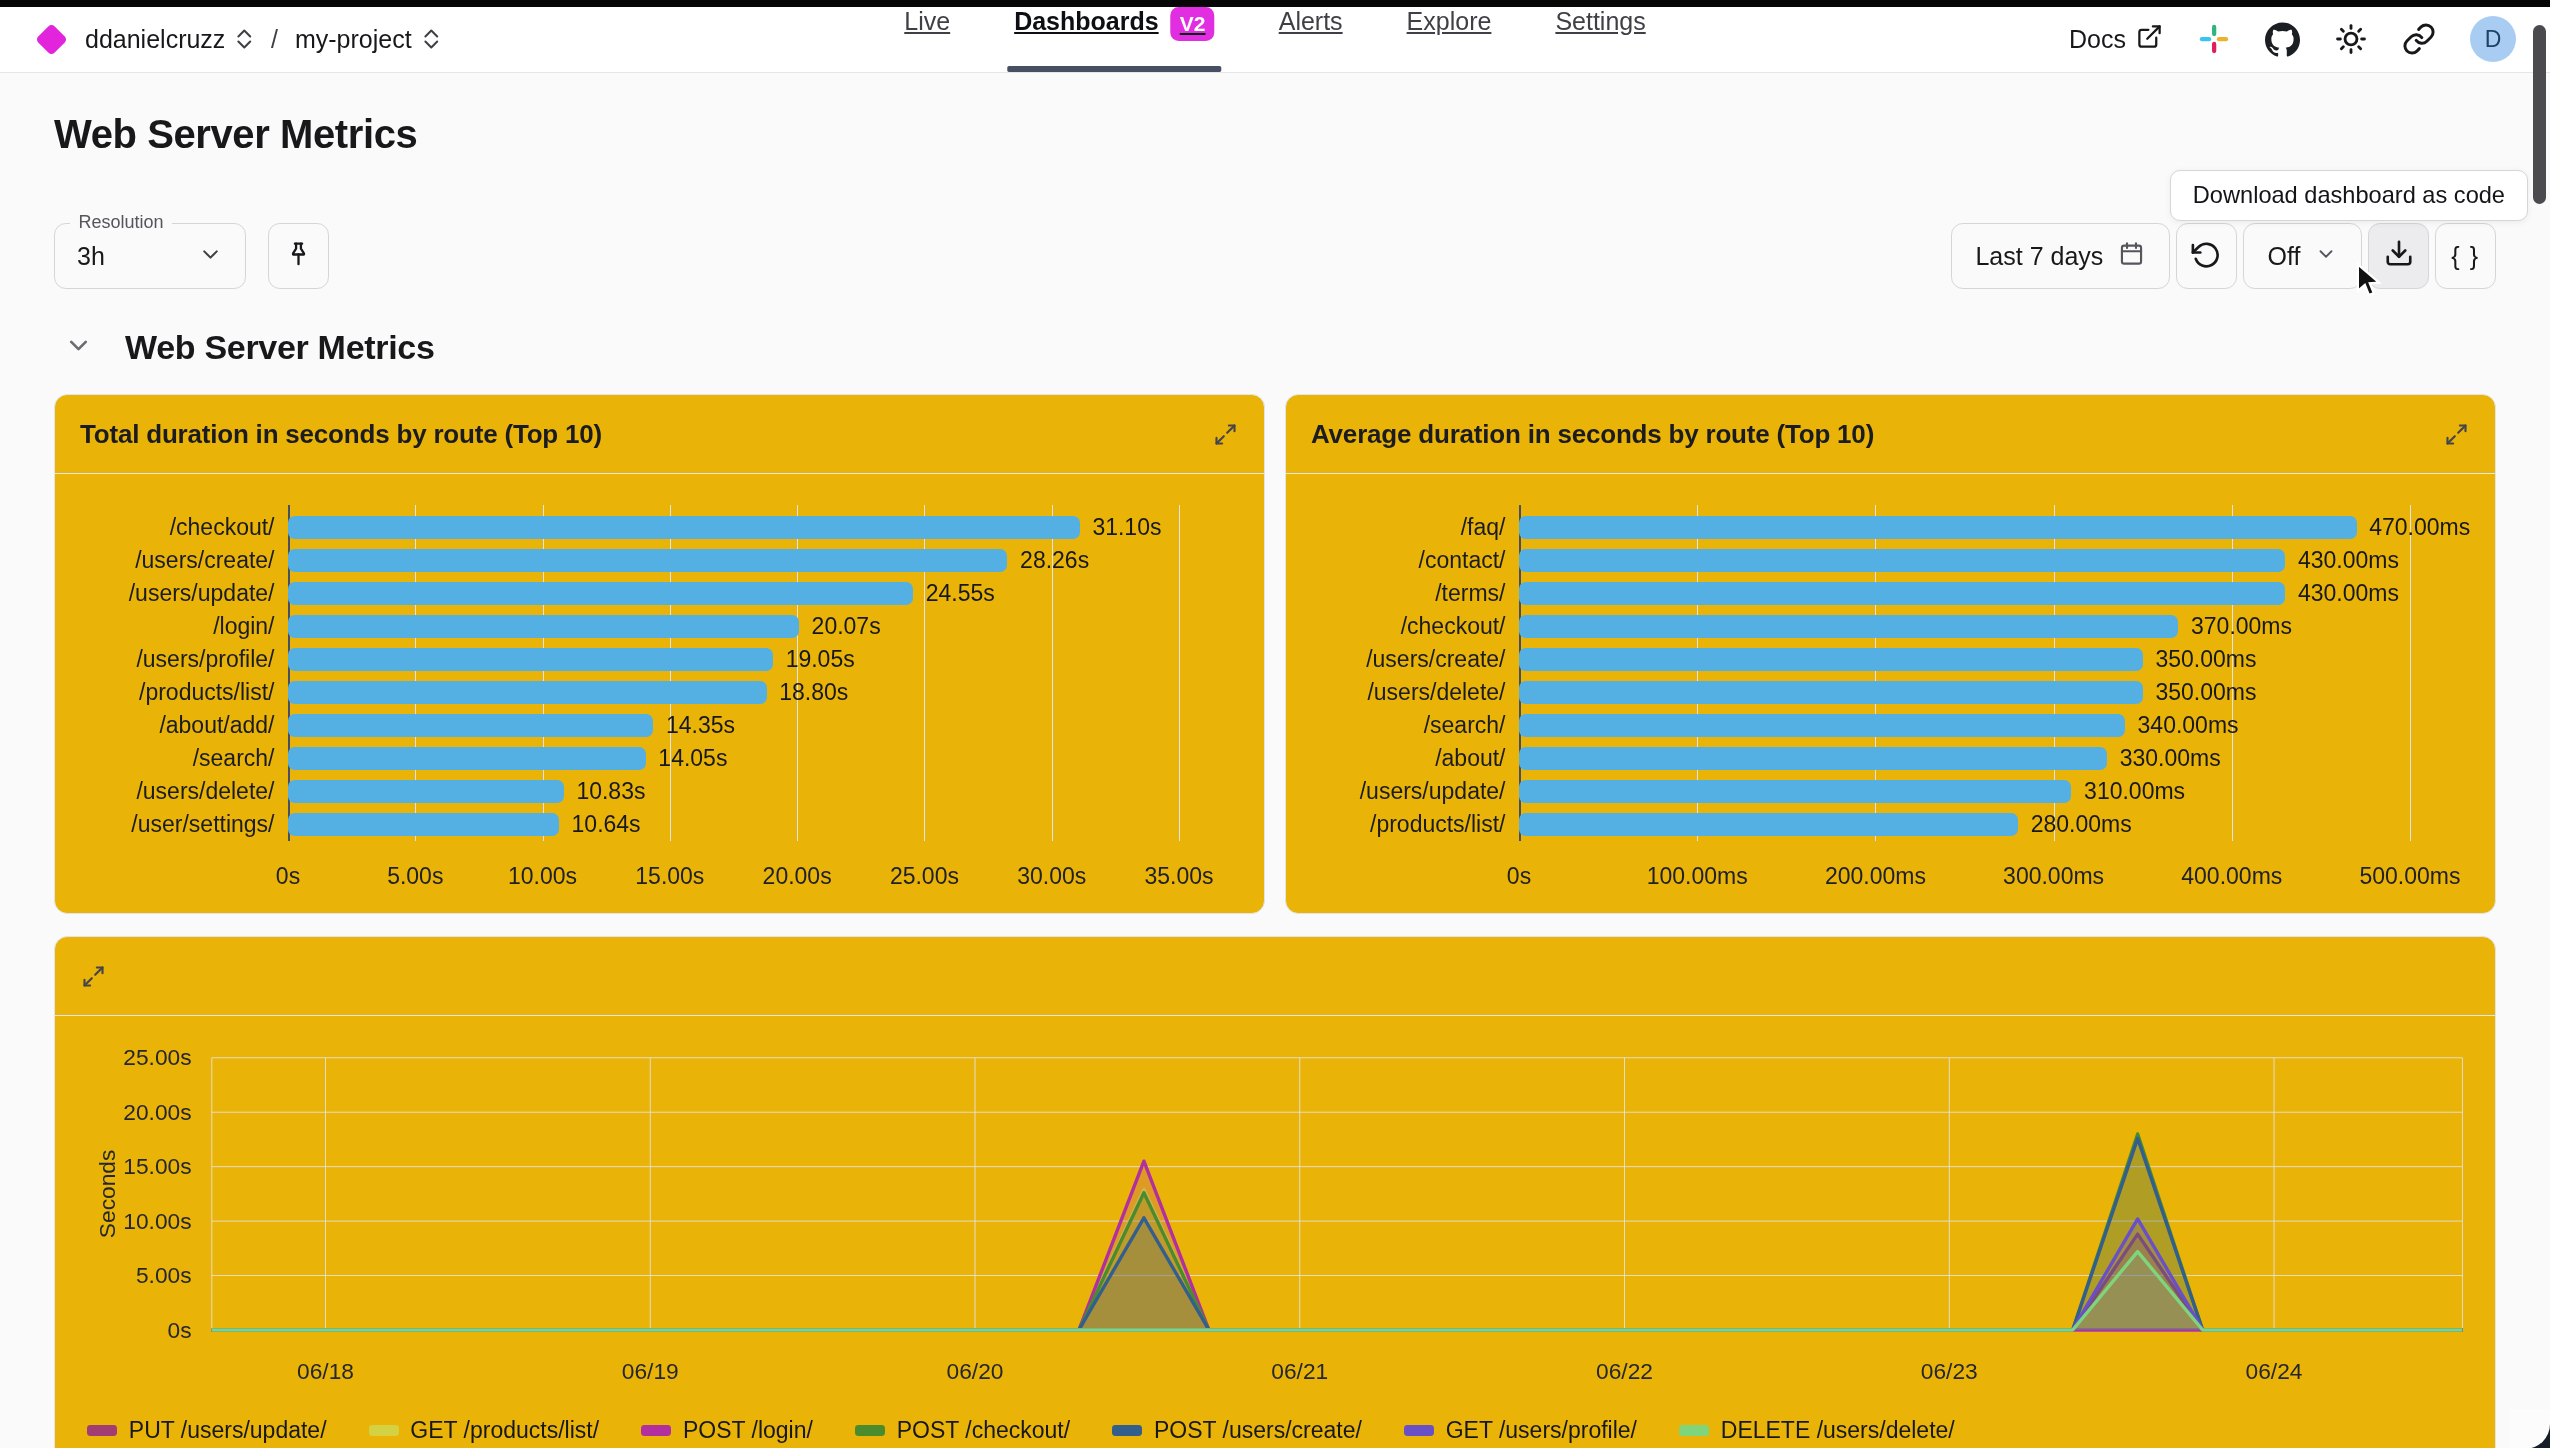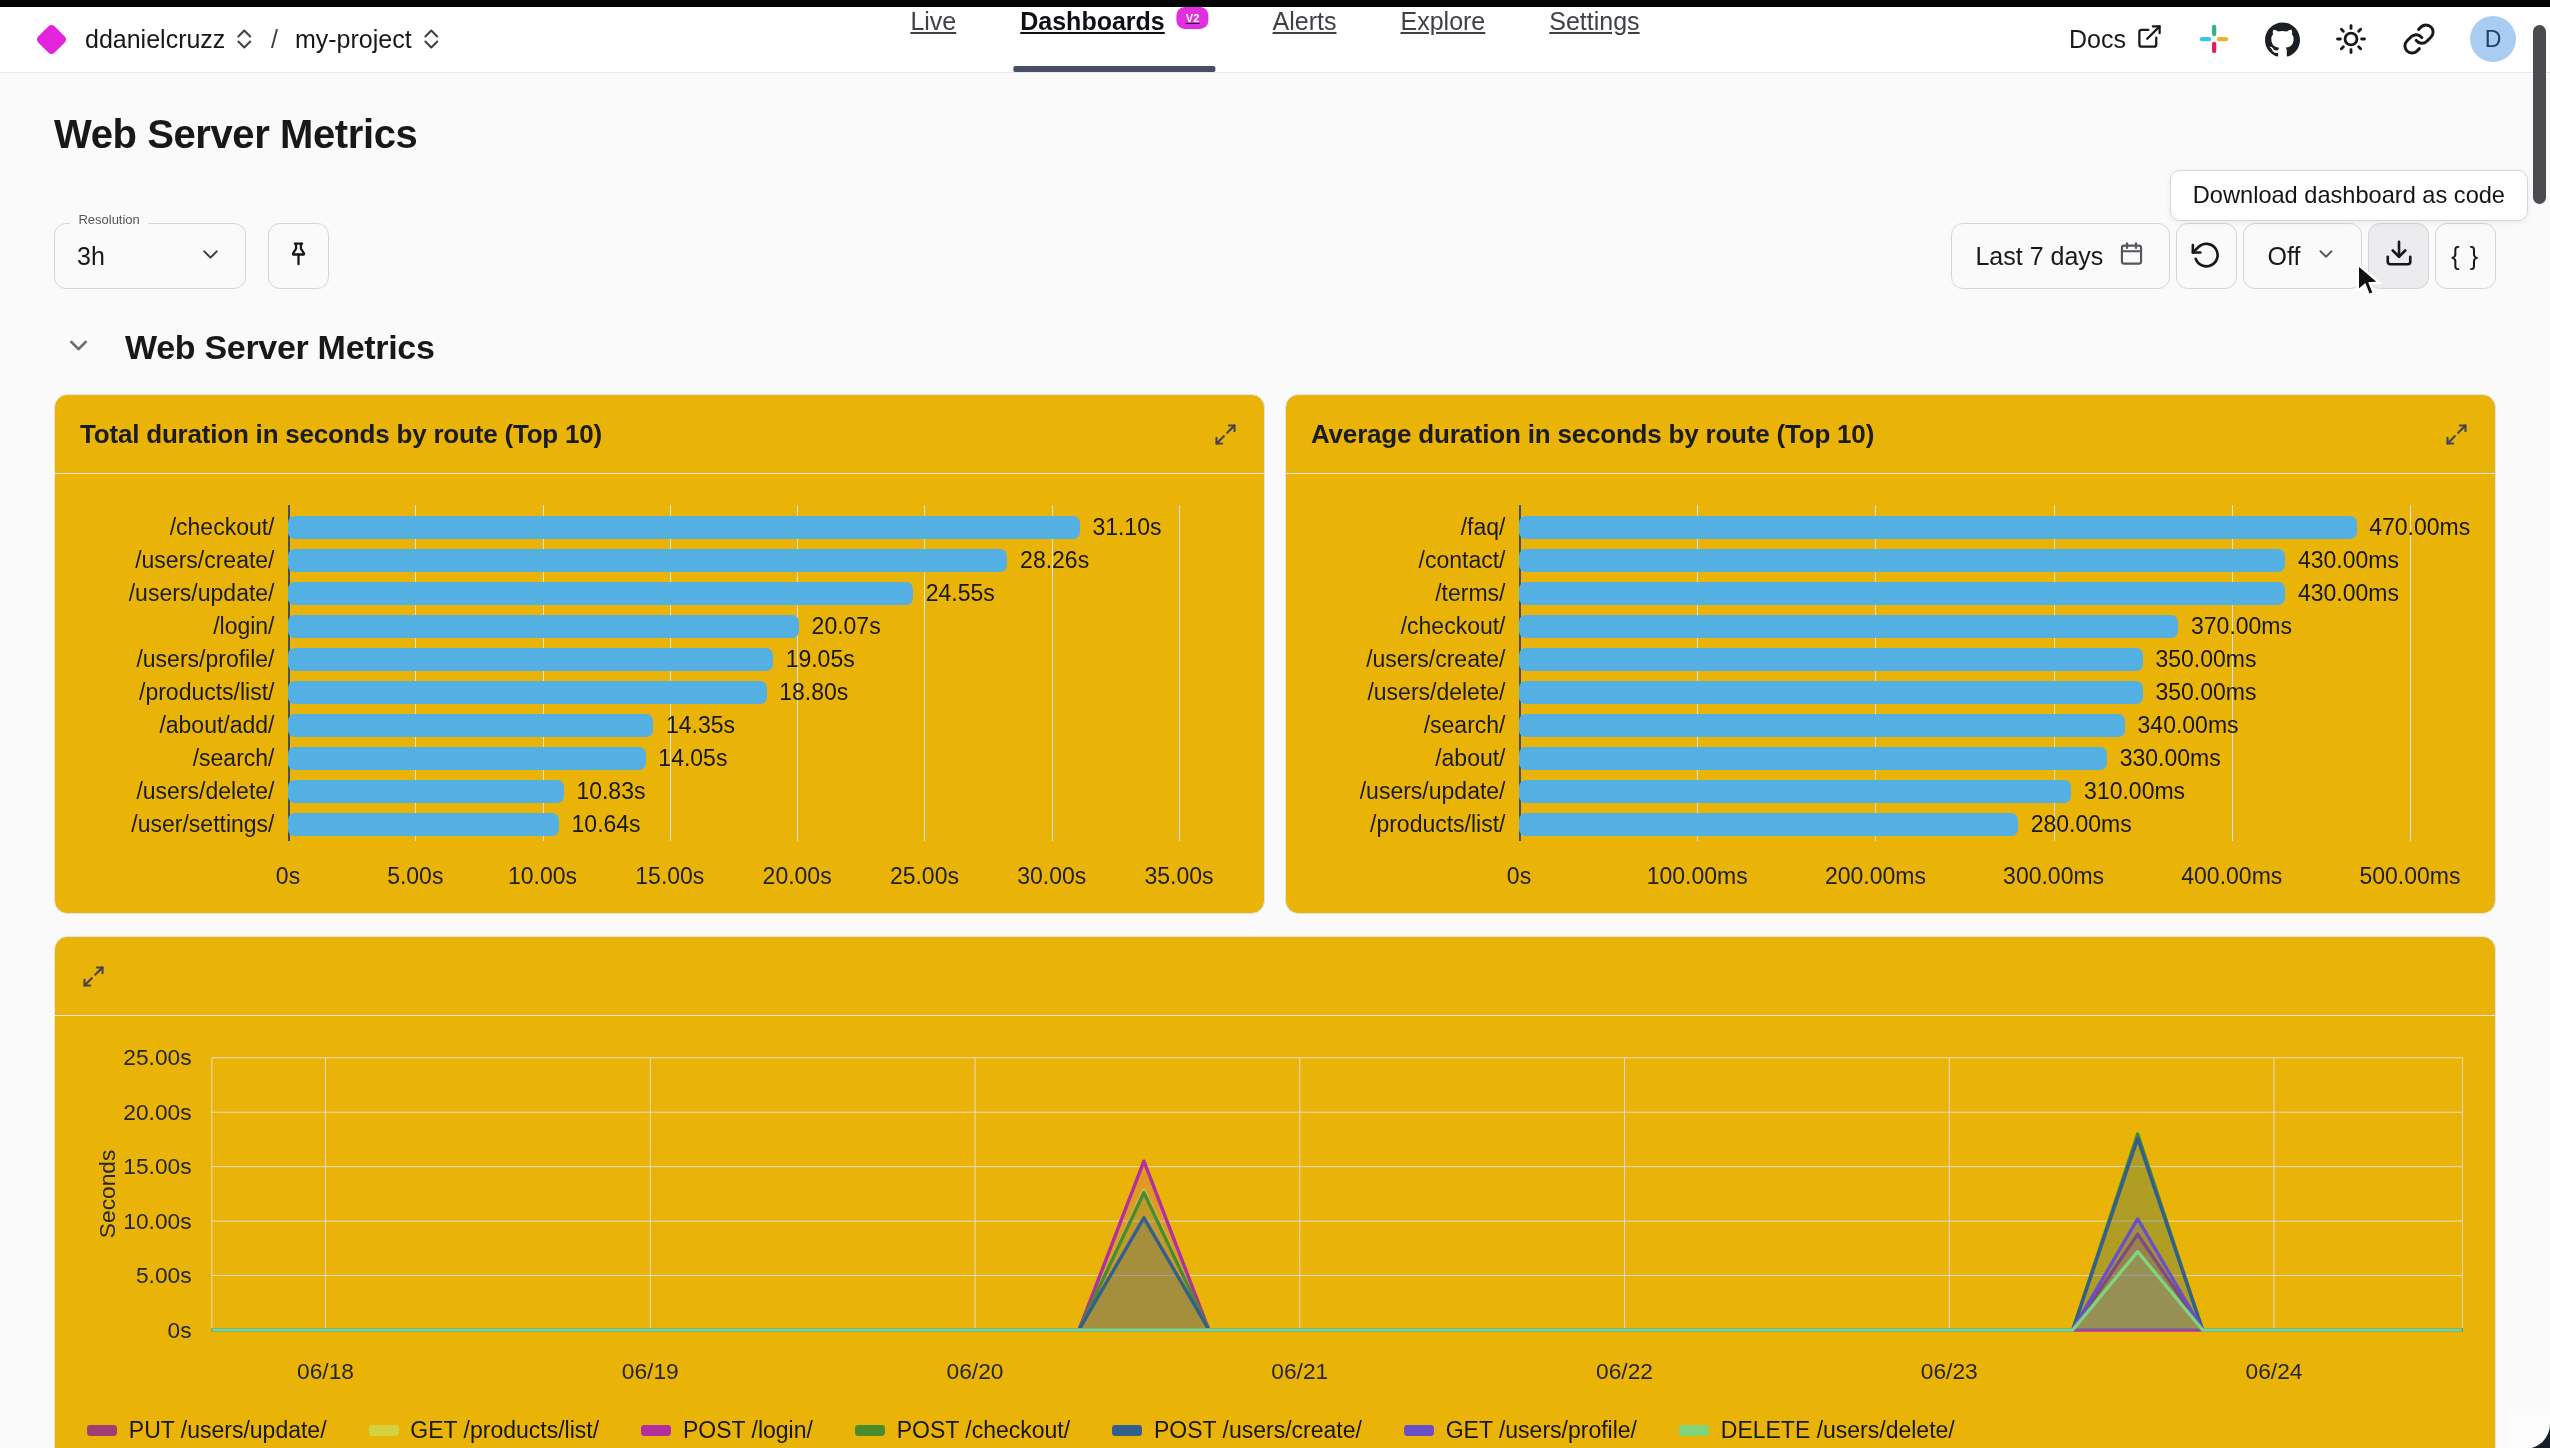--- a/index.html
+++ b/index.html
@@ -19,36 +19,36 @@
   .breadcrumb { display:flex; align-items:center; gap:17px; font-size:25px; }
   .diamond { width:23px; height:23px; background:#e224dd; transform:rotate(45deg); border-radius:4.2px; margin-right:5px; }
   .crumb-btn { display:flex; align-items:center; gap:10px; cursor:pointer; }
   .crumb-sep { color:#3f3f46; font-size:25px; }
   .updown { display:flex; flex-direction:column; align-items:center; line-height:0; }
 
   .main-nav { position:absolute; left:50%; transform:translateX(-50%); height:100%; display:flex; gap:64px; align-items:stretch; }
   .nav-tab { position:relative; display:flex; align-items:flex-start; gap:11.8px; font-size:25px; color:#3f3f46; cursor:pointer;text-decoration:underline; }
   .nav-tab.active { color:#0d0f14; font-weight:700; }
   .nav-tab.active::after { content:""; position:absolute; left:-6.7px; right:-6.7px; bottom:0; height:5.9px; background:#475063; border-radius:1.7px; }
-  .badge { background:#e02ee0; color:#fff; font-size:11px; font-weight:700; padding:5px 9.3px; border-radius:8.4px; }
+  .badge { background:#e02ee0; color:#fff; font-size:21px; font-weight:700; padding:5px 9.3px; border-radius:8.4px; }
 
   .header-right { margin-left:auto; display:flex; align-items:center; gap:34px; font-size:25px; }
   .docs-link { display:flex; align-items:center; gap:10px; cursor:pointer; }
   .hicon { display:flex; align-items:center; justify-content:center; cursor:pointer; }
   .avatar { width:46px; height:46px; border-radius:50%; background:#a9cdf2; color:#1d4269;
             display:flex; align-items:center; justify-content:center; font-size:23px; font-weight:400; cursor:pointer; }
 
   
   main { padding:0 54px; }
   .page-title { font-size:40px; font-weight:700; margin:39px 0 0 0; letter-spacing:-0.4px; }
 
   .controls-row { margin-top:66px; height:67px; display:flex; align-items:center; }
   .resolution { position:relative; width:192px; height:66px; border:0.8px solid #d5d5d9; border-radius:11.8px;
                 display:flex; align-items:center; padding:0 22px; cursor:pointer; }
-  .resolution-label { position:absolute; top:-12.7px; left:15px; background:#fafafa; padding:0 8.4px; font-size:13px; color:#55555e; }
+  .resolution-label { position:absolute; top:-12.7px; left:15px; background:#fafafa; padding:0 8.4px; font-size:18px; color:#55555e; }
   .resolution-value { font-size:25px; }
   .resolution .chev { margin-left:auto; }
   .icon-btn { height:66px; min-width:61px; border:0.8px solid #d5d5d9; border-radius:11.8px; background:transparent;
               display:flex; align-items:center; justify-content:center; cursor:pointer; }
   .pin-btn { margin-left:22px; }
   .controls-right { margin-left:auto; display:flex; align-items:center; gap:6px; }
   .btn { height:66px; border:0.8px solid #d5d5d9; border-radius:11.8px; display:flex; align-items:center; gap:15px;
          padding:0 23.6px; font-size:25px; background:transparent; cursor:pointer; white-space:nowrap; }
   .btn.hovered { background:#ececee; }
   .braces { font-size:25px; letter-spacing:1.7px; }

